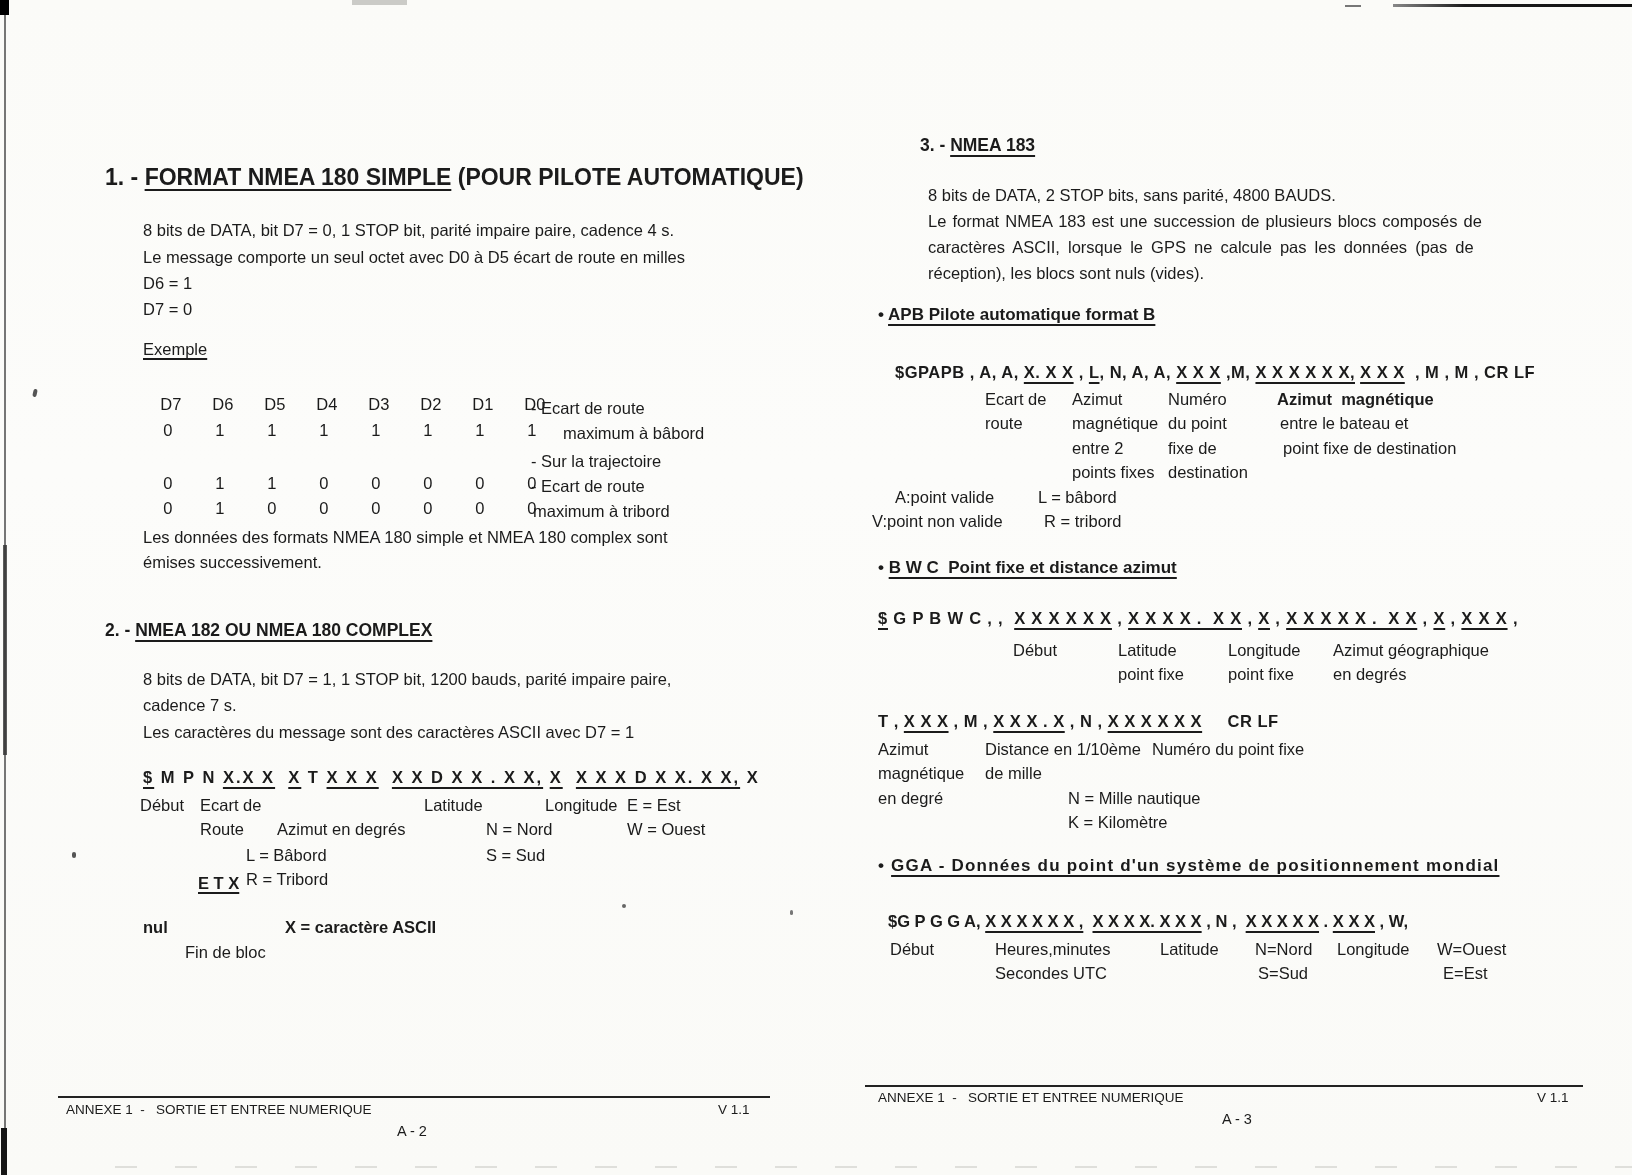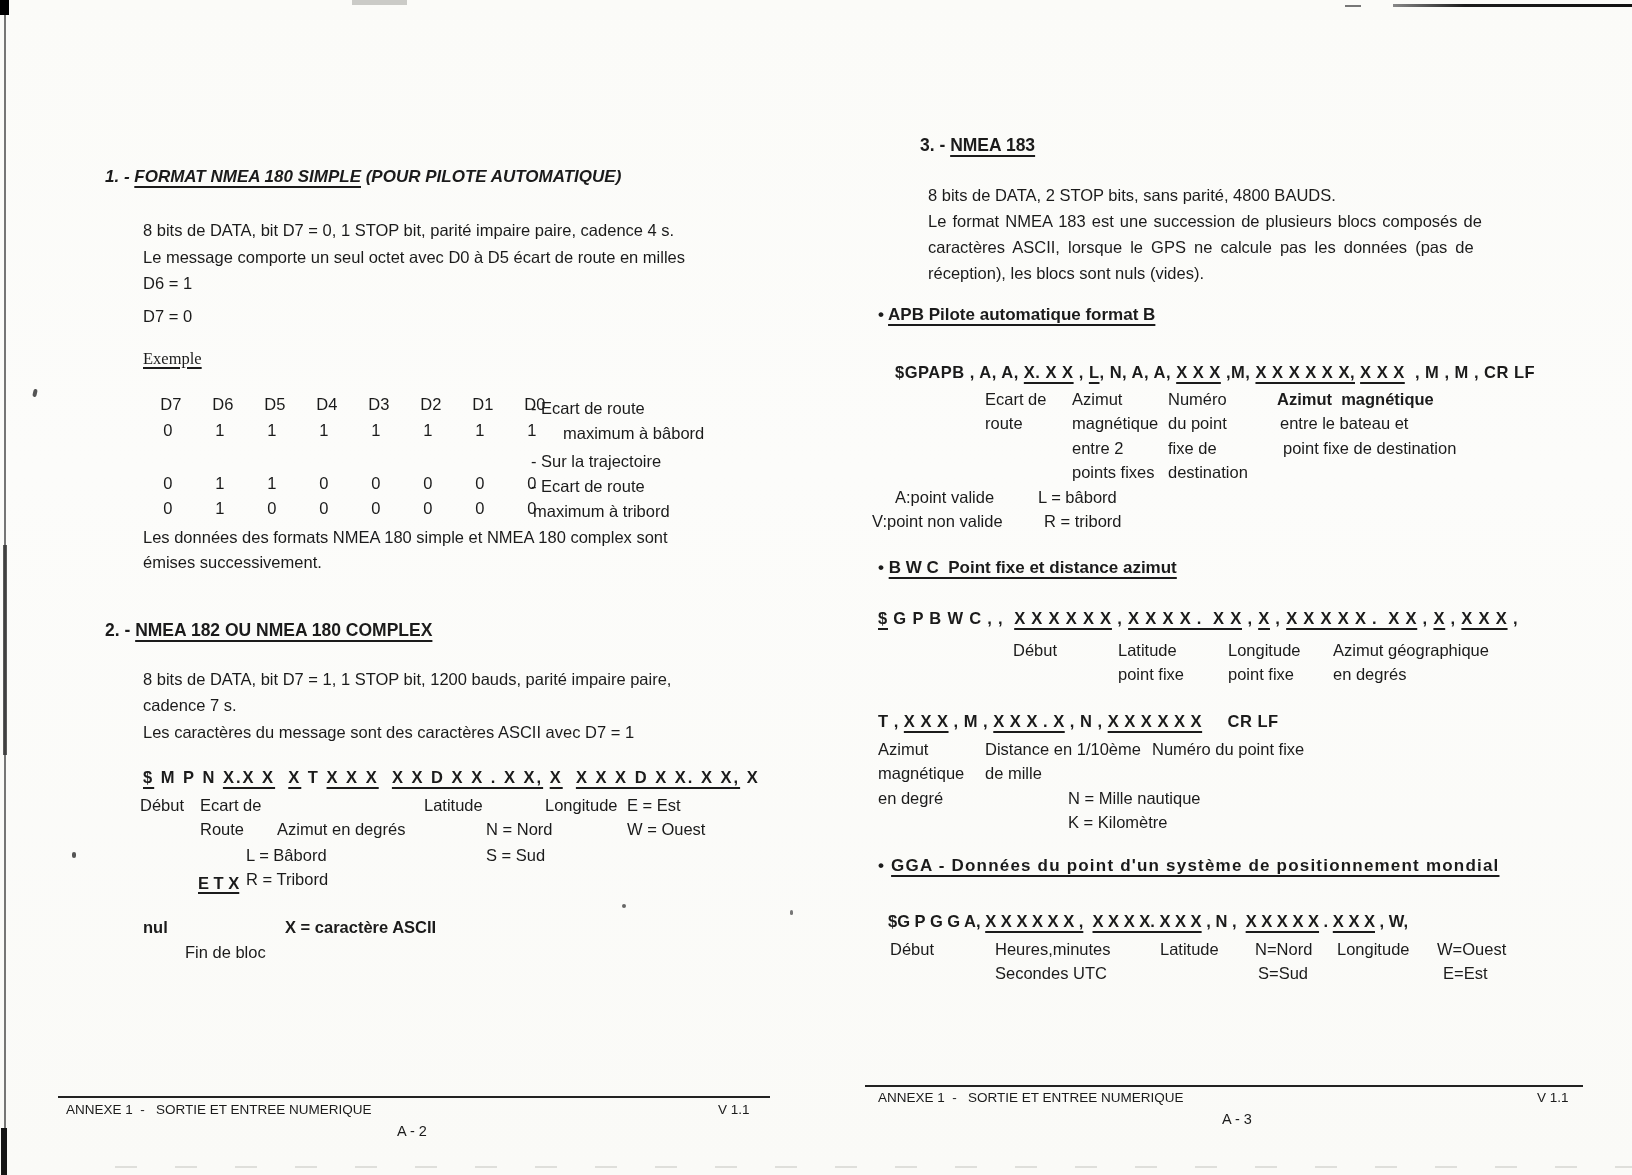--- a/index.html
+++ b/index.html
@@ -24,28 +24,28 @@
   .bitrow span.bc{display:inline-block;width:52px;}
   .ft{font-size:13.5px;line-height:17px;}
   .rule{position:absolute;background:#222;height:2px;}
   .artifact{position:absolute;}
 </style>
 </head>
 <body>
 
 <div>
 
-  <div class="t b" style="left:105px;top:166px;font-size:17px;font-style:italic;"><span>1. - </span><span class="hu">FORMAT NMEA 180 SIMPLE</span><span> (POUR PILOTE AUTOMATIQUE)</span></div>
+  <div class="t b" style="left:105px;top:166px;font-size:23px;"><span>1. - </span><span class="hu">FORMAT NMEA 180 SIMPLE</span><span> (POUR PILOTE AUTOMATIQUE)</span></div>
 
   <div class="t" style="left:143px;top:219px;">8 bits de DATA, bit D7 = 0, 1 STOP bit, parité impaire paire, cadence 4 s.</div>
   <div class="t" style="left:143px;top:246px;">Le message comporte un seul octet avec D0 à D5 écart de route en milles</div>
   <div class="t" style="left:143px;top:272px;">D6 = 1</div>
-  <div class="t" style="left:143px;top:305px;">D7 = 0</div>
+  <div class="t" style="left:143px;top:298px;">D7 = 0</div>
 
-  <div class="t ru" style="left:143px;top:348px;font-family:Liberation Serif, serif;">Exemple</div>
+  <div class="t ru" style="left:143px;top:338px;">Exemple</div>
 
   <div class="t bitrow" style="left:142px;top:371px;">
     <span class="bc">D7</span><span class="bc">D6</span><span class="bc">D5</span><span class="bc">D4</span><span class="bc">D3</span><span class="bc">D2</span><span class="bc">D1</span><span class="bc">D0</span>
   </div>
 
   <div class="t bitrow" style="left:145px;top:397px;">
     <span class="bc">0</span><span class="bc">1</span><span class="bc">1</span><span class="bc">1</span><span class="bc">1</span><span class="bc">1</span><span class="bc">1</span><span class="bc">1</span>
   </div>
   <div class="t" style="left:531px;top:397px;">- Ecart de route</div>
   <div class="t" style="left:533px;top:422px;margin-left:30px;">maximum à bâbord</div>

